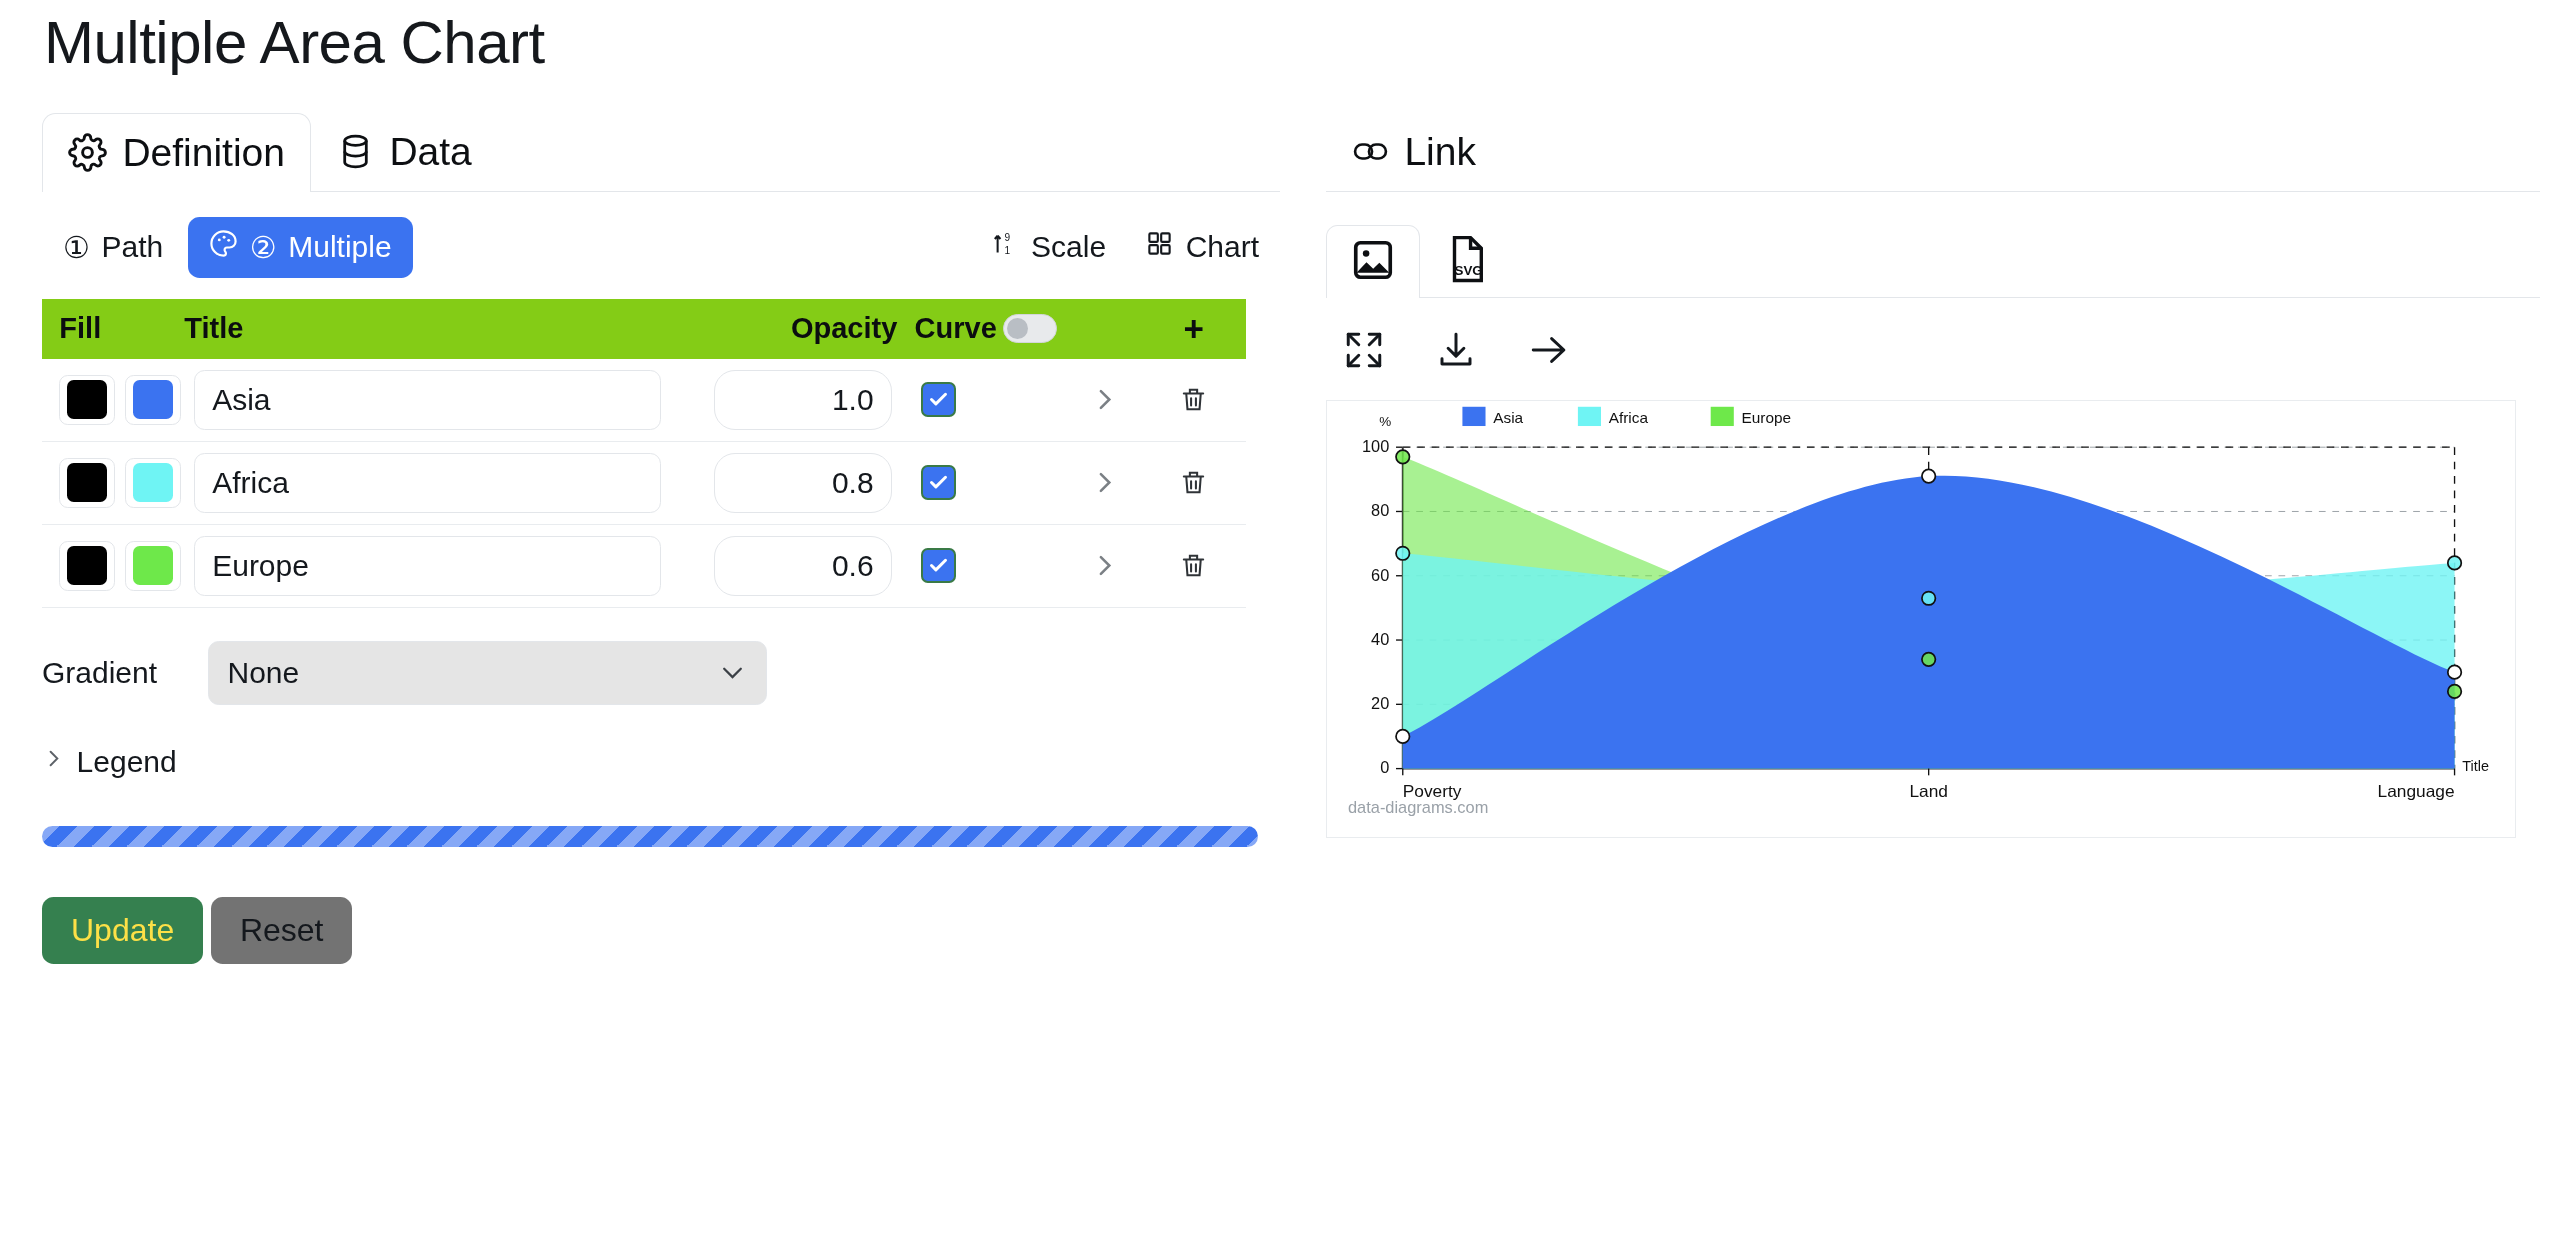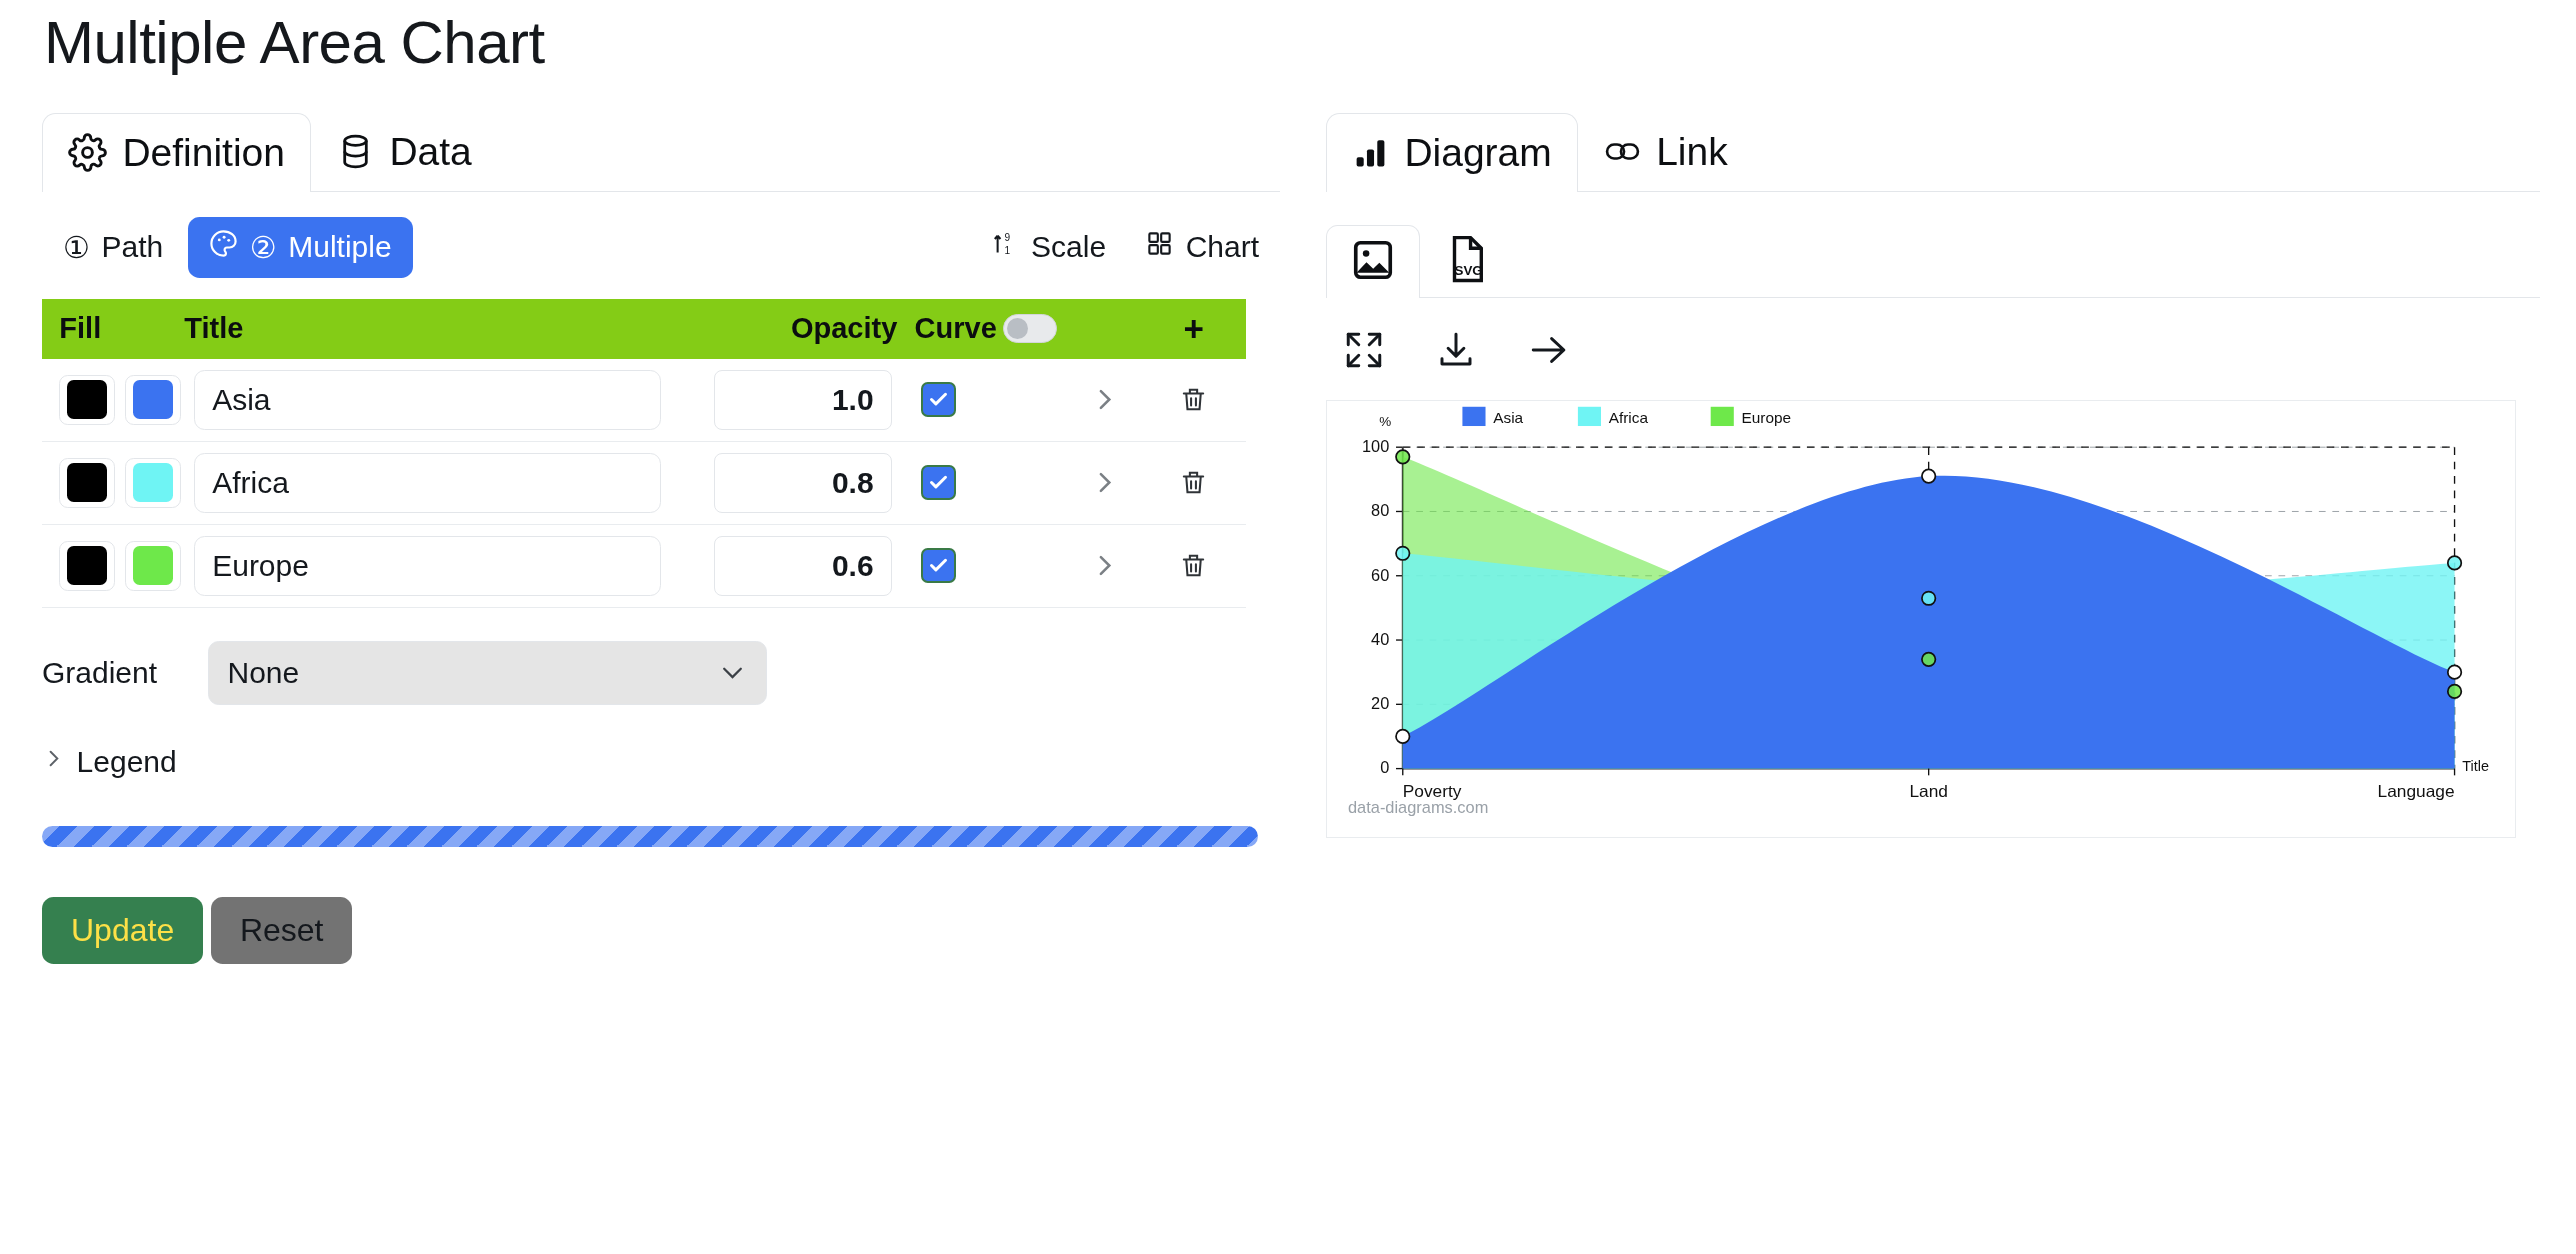--- a/index.html
+++ b/index.html
@@ -145,27 +145,26 @@
     width: 467px; height: 60px;
     border: 1.9px solid #e3e6ea; border-radius: 10.6px;
     background: #fff;
     font-size: 30px; color: #14181d;
     padding: 0 17.3px;
     font-family: "Liberation Sans", sans-serif;
     margin-left: 9.6px;
   }
   .numfield {
     width: 178px; height: 60px;
-    border: 1.9px solid #e3e6ea; border-radius: 8px;
+    border: 1.9px solid #e3e6ea; border-radius: 21px;
     background: #fff;
     font-size: 30px; color: #14181d;
     text-align: right; padding: 0 17.3px;
     font-family: "Liberation Sans", sans-serif;
     margin-left: 53px;
-    font-weight: bold;
   }
   .cellcurve { width: 169px; display:flex; justify-content:flex-start; padding-left: 29px;}
   .cbox {
     width: 35px; height: 35px; border-radius: 6.7px;
     background: #3b73f0; border: 2.9px solid #3a7a46;
     display: flex; align-items: center; justify-content: center;
     cursor: pointer;
   }
   .cbox svg { display:block; }
   .chev   { width: 87px; display:flex; justify-content:center; cursor:pointer; }
@@ -449,30 +448,20 @@
 
     <div class="btnrow">
       <button class="btn btn-primary">Update</button>
       <button class="btn btn-ghost">Reset</button>
     </div>
   </div>
 
   <div class="col-right">
 
     <div class="tabbar">
-      <div class="tab active">
-        <span class="ticon">
-          <svg width="37" height="37" viewBox="0 0 24 24" fill="#0d0f12">
-            <rect x="3" y="15" width="4.6" height="6" rx="1.2"></rect>
-            <rect x="9.7" y="10" width="4.6" height="11" rx="1.2"></rect>
-            <rect x="16.4" y="4" width="4.6" height="17" rx="1.2"></rect>
-          </svg>
-        </span>
-        <span>Diagram</span>
-      </div>
       <div class="tab">
         <span class="ticon">
           <svg width="37" height="31" viewBox="0 0 24 20" fill="none" stroke="#0d0f12" stroke-width="1.7">
             <rect x="2" y="5.5" width="11" height="9" rx="4.5"></rect>
             <rect x="11" y="5.5" width="11" height="9" rx="4.5"></rect>
           </svg>
         </span>
         <span>Link</span>
       </div>
     </div>

